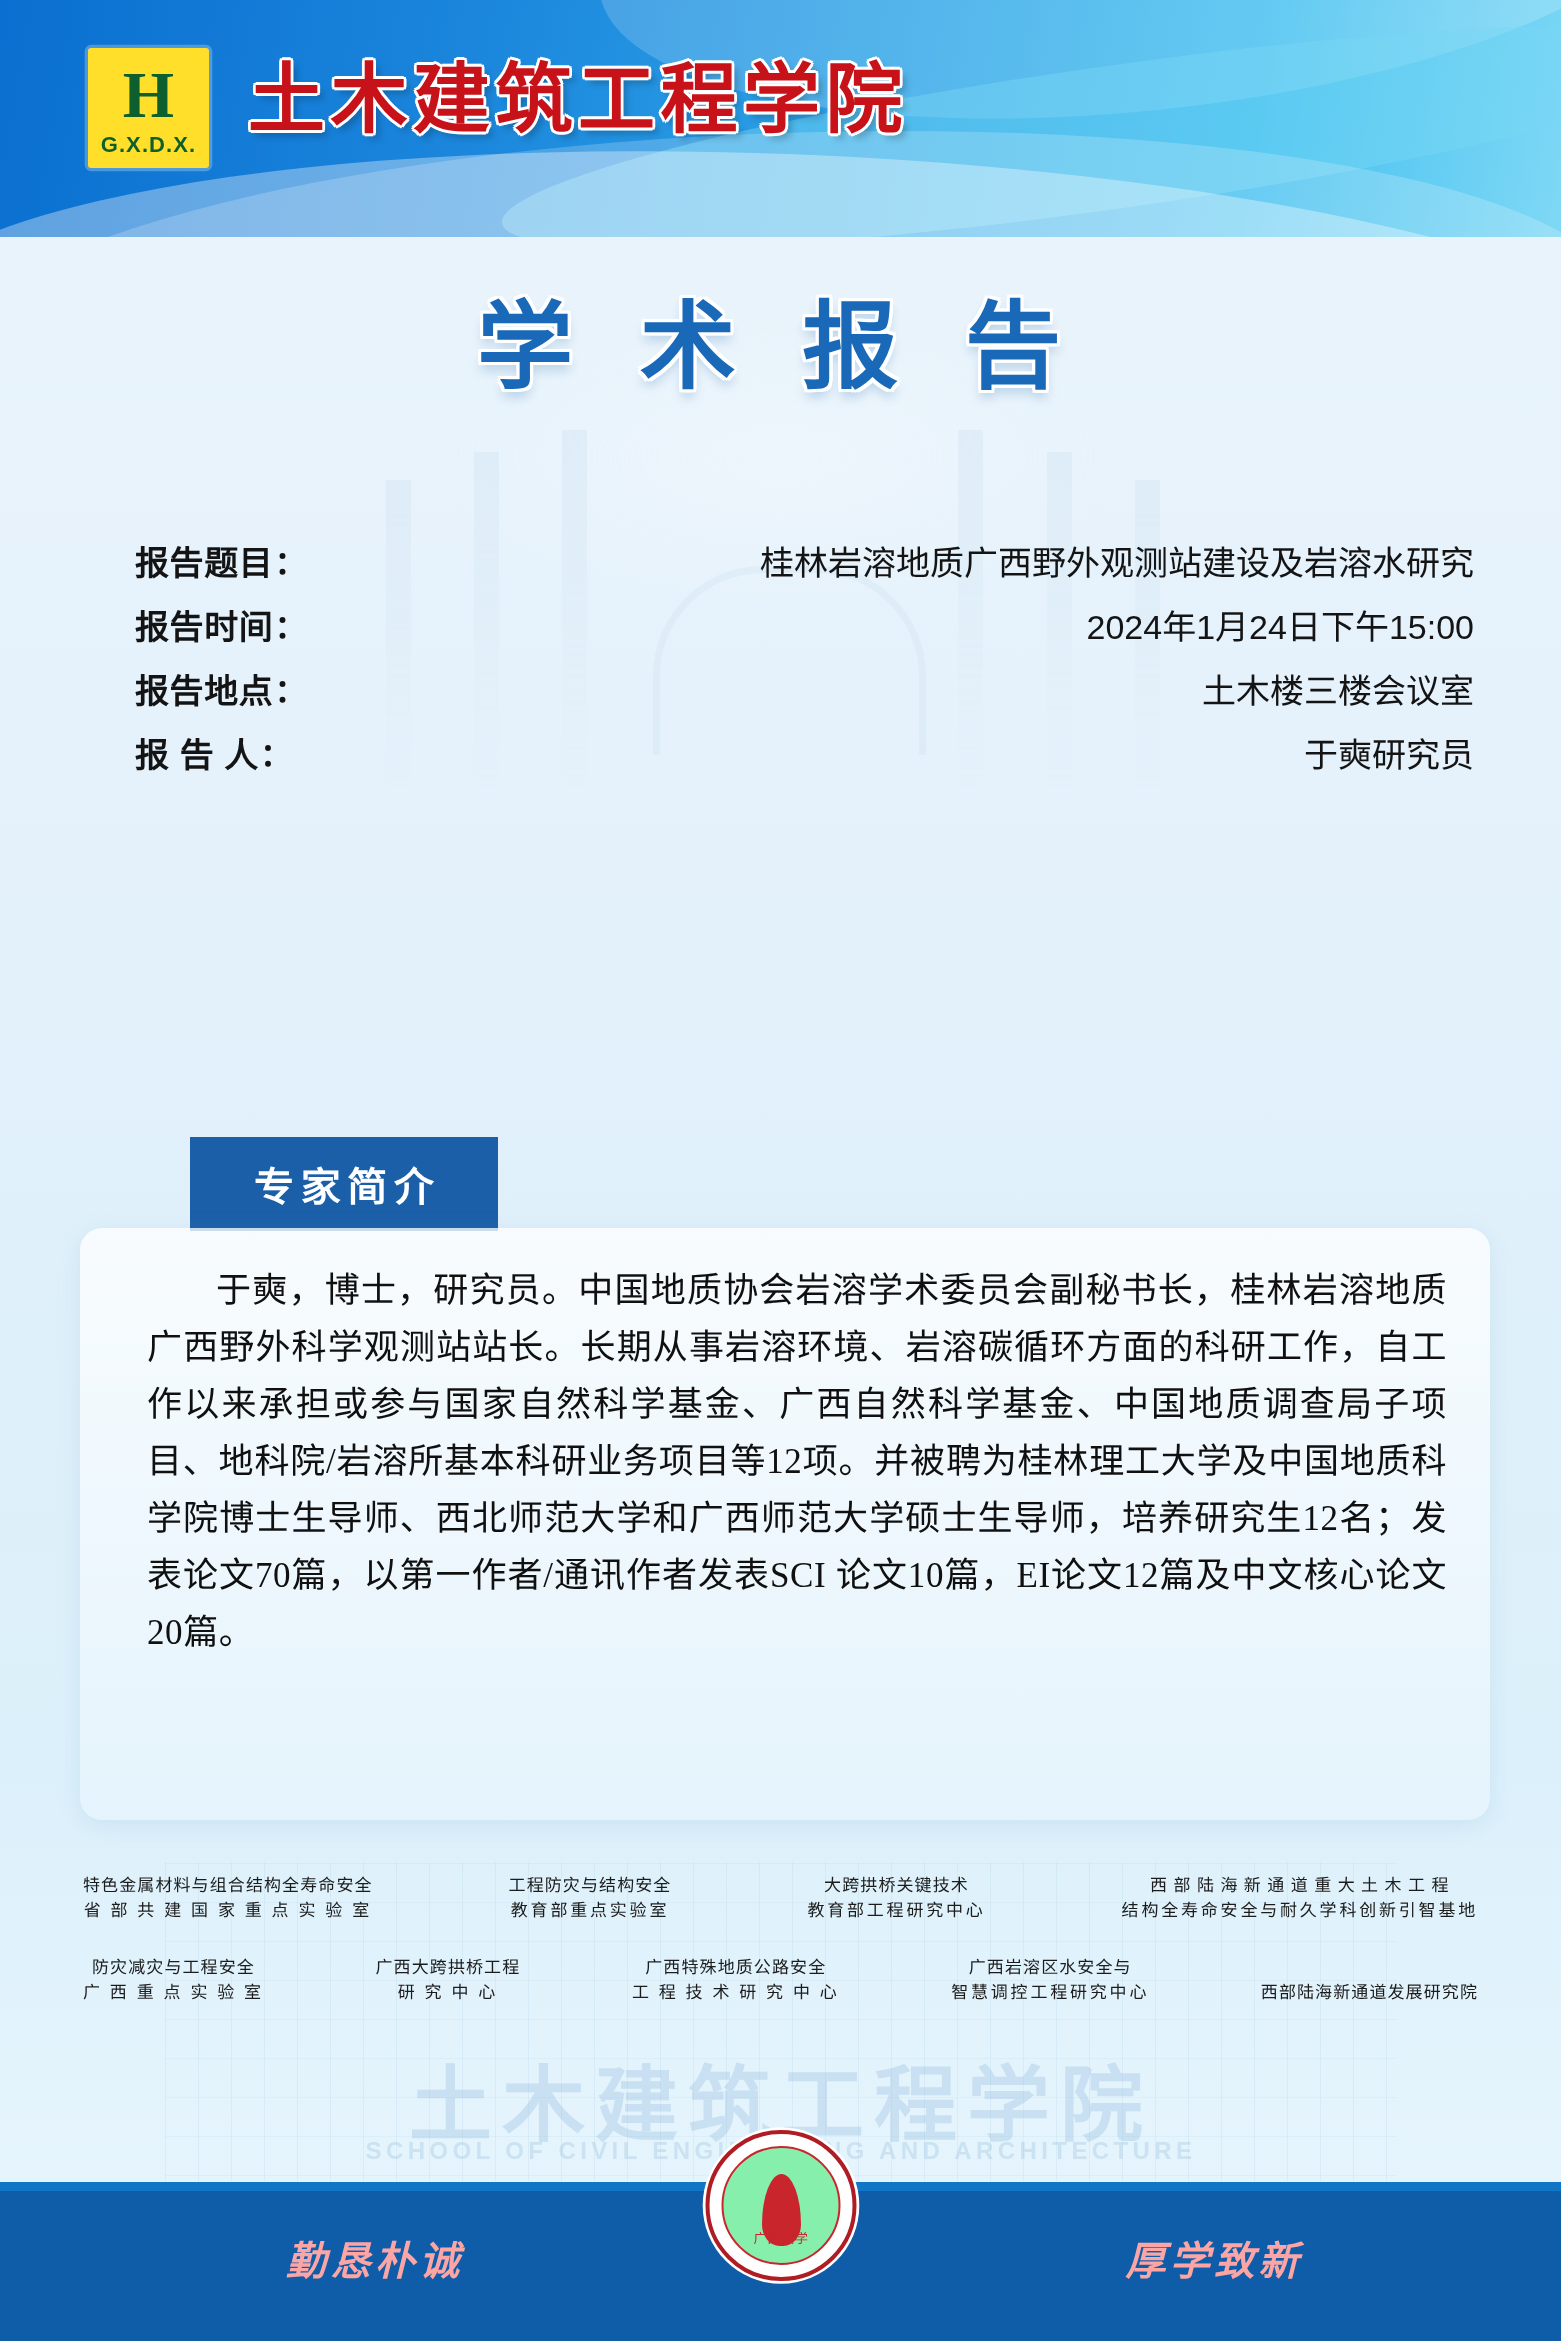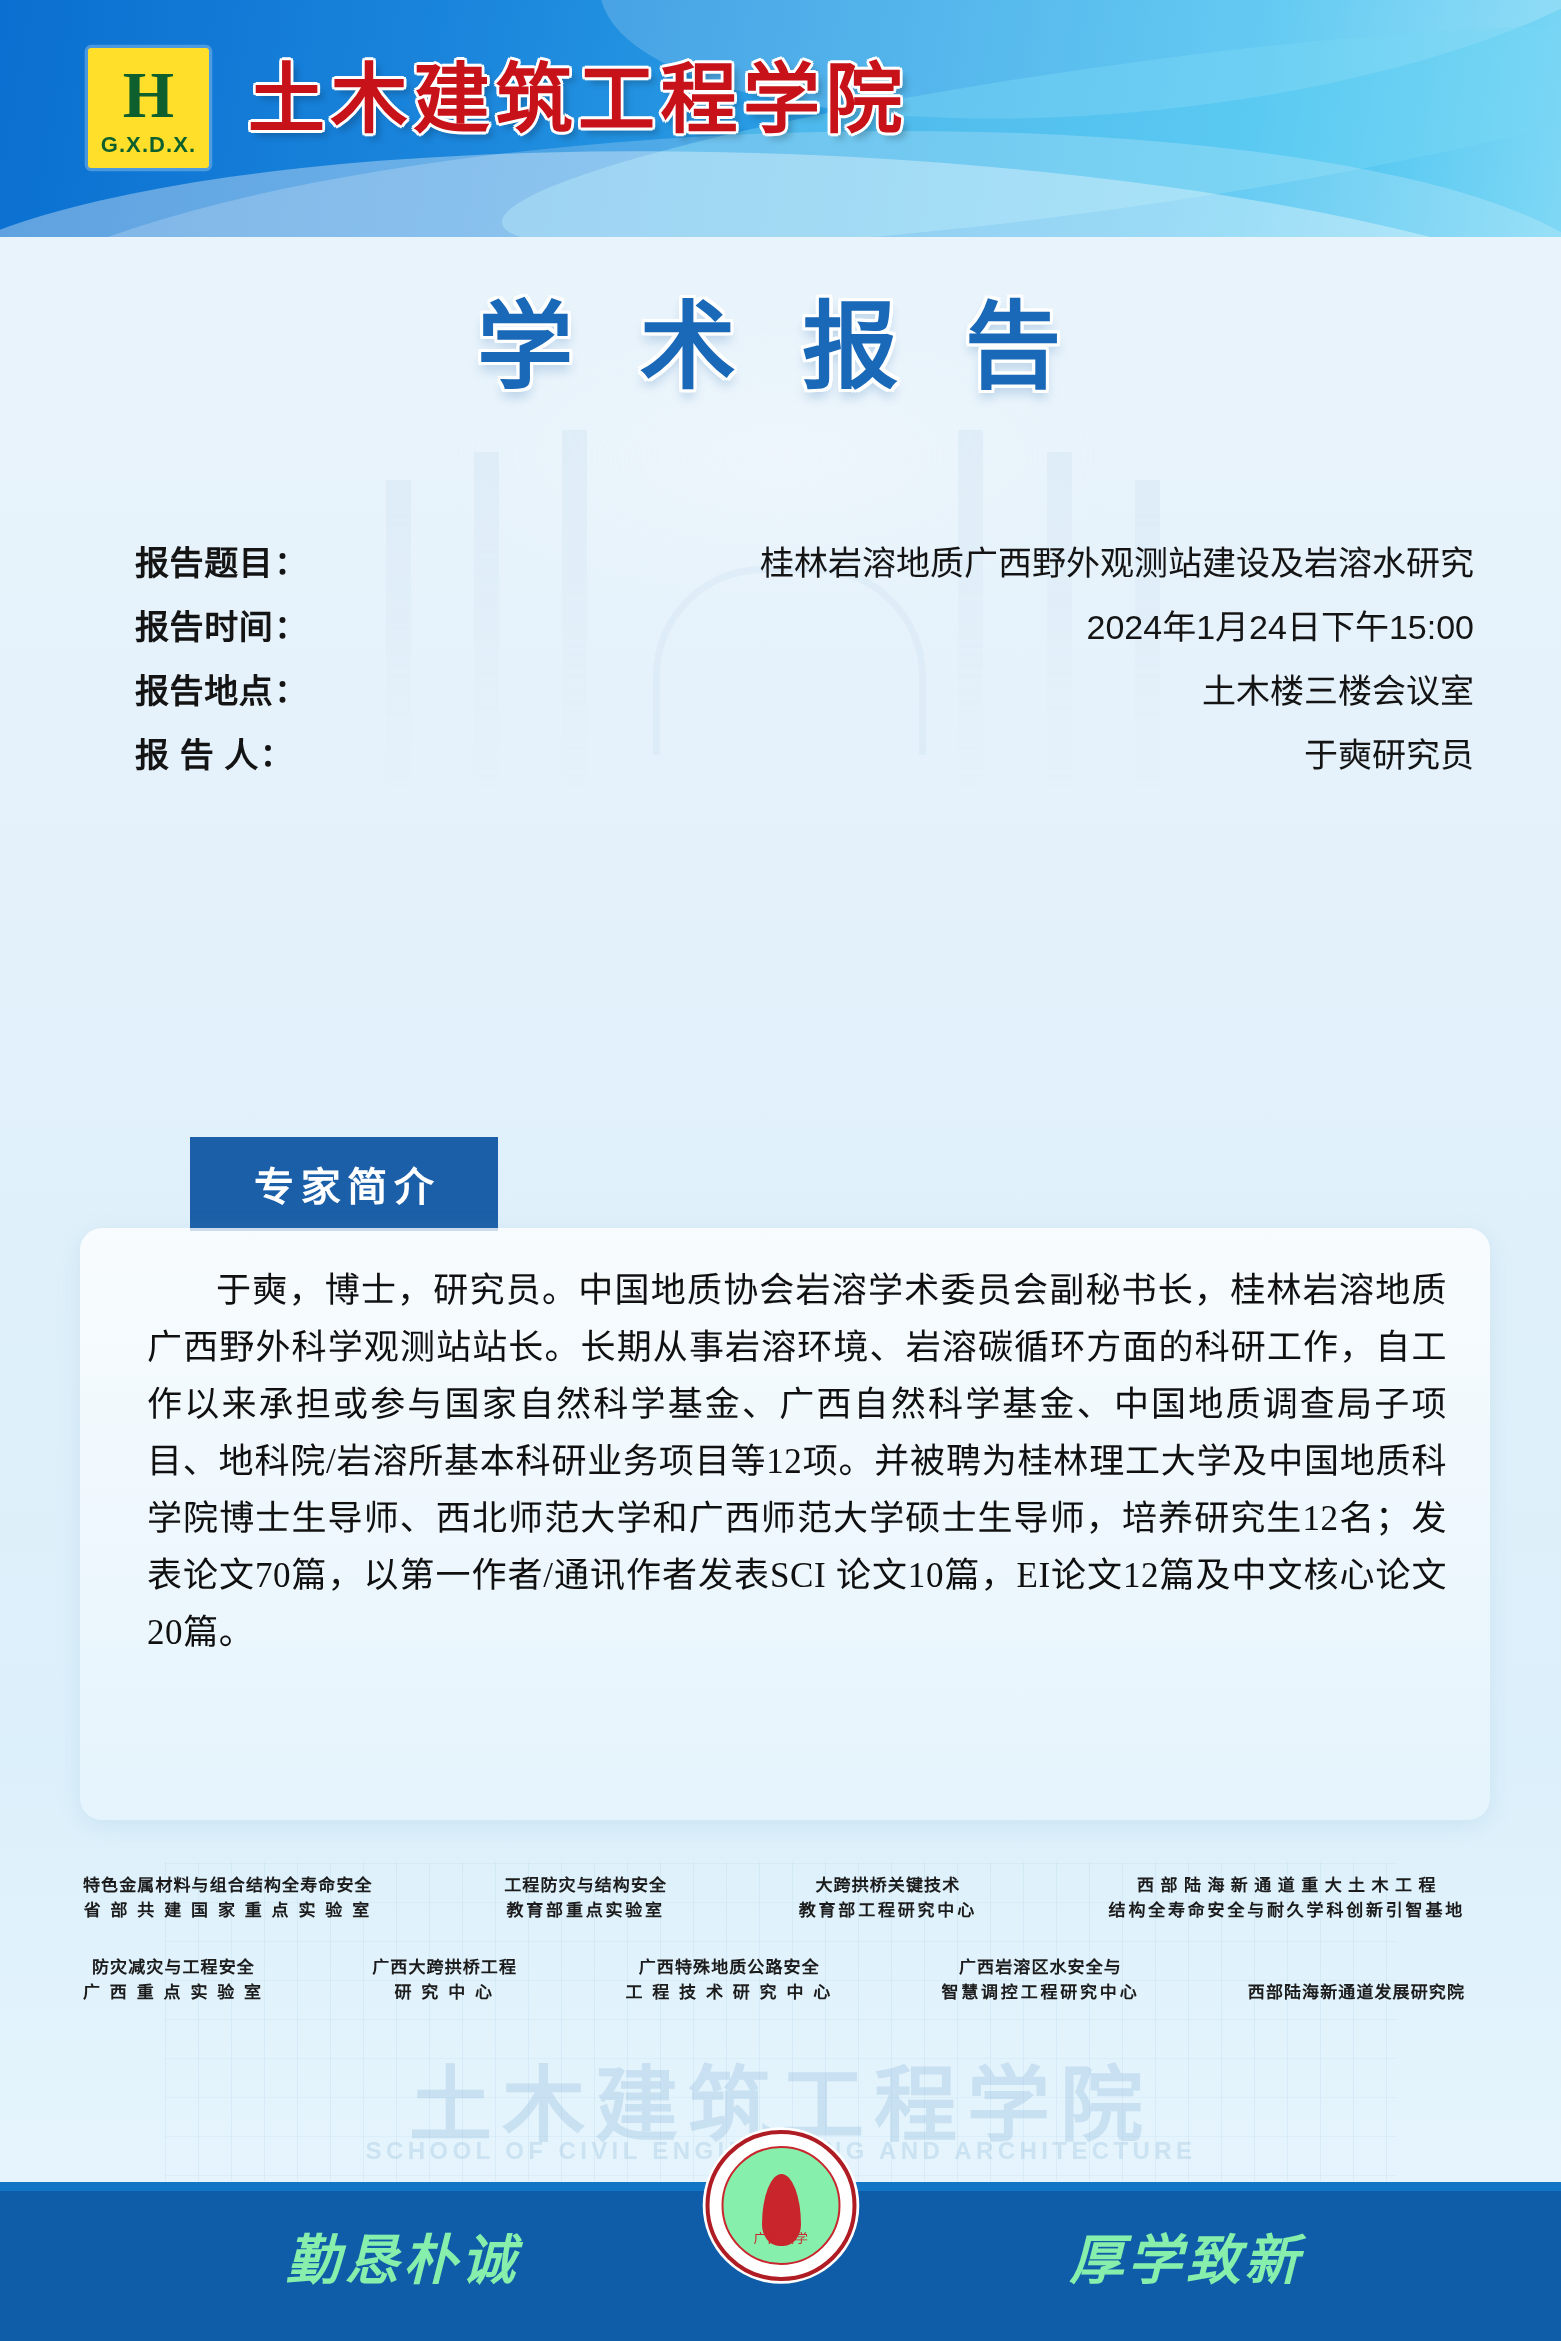--- a/index.html
+++ b/index.html
@@ -260,23 +260,22 @@
     text-justify: inter-character;
     font-family: "Liberation Serif", serif;
     text-indent: 69px;
     letter-spacing: 0.6px;
   }
 
   
   .labs {
     position: absolute;
     left: 83px;
-    right: 97px;
+    right: 84px;
     top: 1873px;
-    font-weight: bold;
   }
   .labs-row {
     display: flex;
     justify-content: space-between;
     margin-bottom: 32px;
   }
   .lab-item {
     text-align: center;
     color: #1c1c1c;
     font-size: 17px;
@@ -298,24 +297,24 @@
   .footer .accent {
     position: absolute;
     left: 0; right: 0;
     top: -8.8px;
     height: 8.8px;
     background: #1276c6;
   }
   .footer-slogan {
     position: absolute;
     top: 43px;
-    font-size: 54px;
+    font-size: 40px;
     line-height: 55px;
     font-weight: bold;
-    color: #86efac;
+    color: #fca5a5;
     font-family: "Liberation Serif", serif;
     letter-spacing: 4.4px;
     font-style: italic;
     white-space: nowrap;
   }
   .footer-slogan.left { left: 286px; }
   .footer-slogan.right { right: 259px; }
   .seal {
     position: absolute;
     left: 50%;

